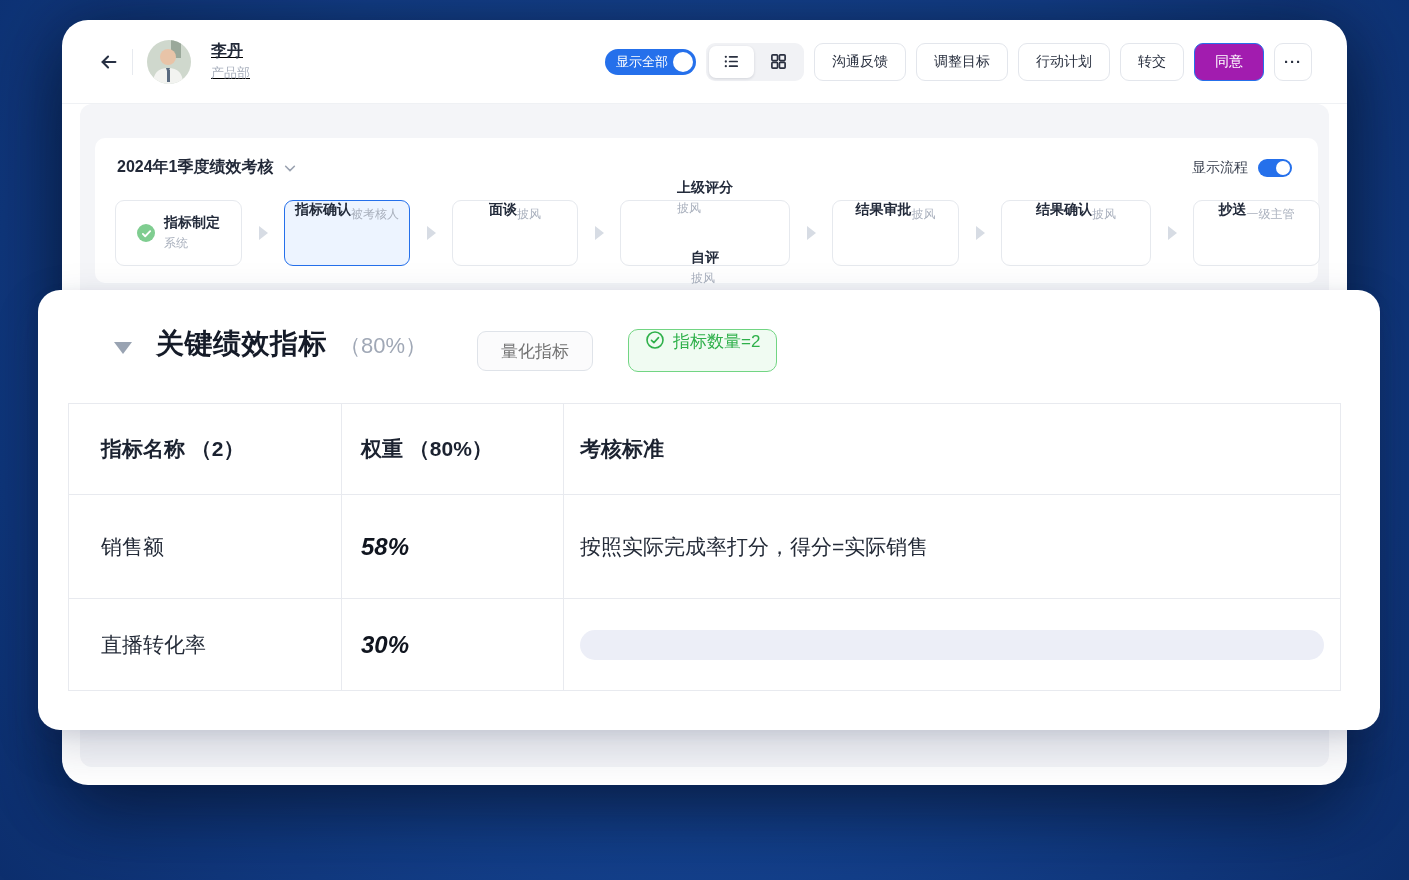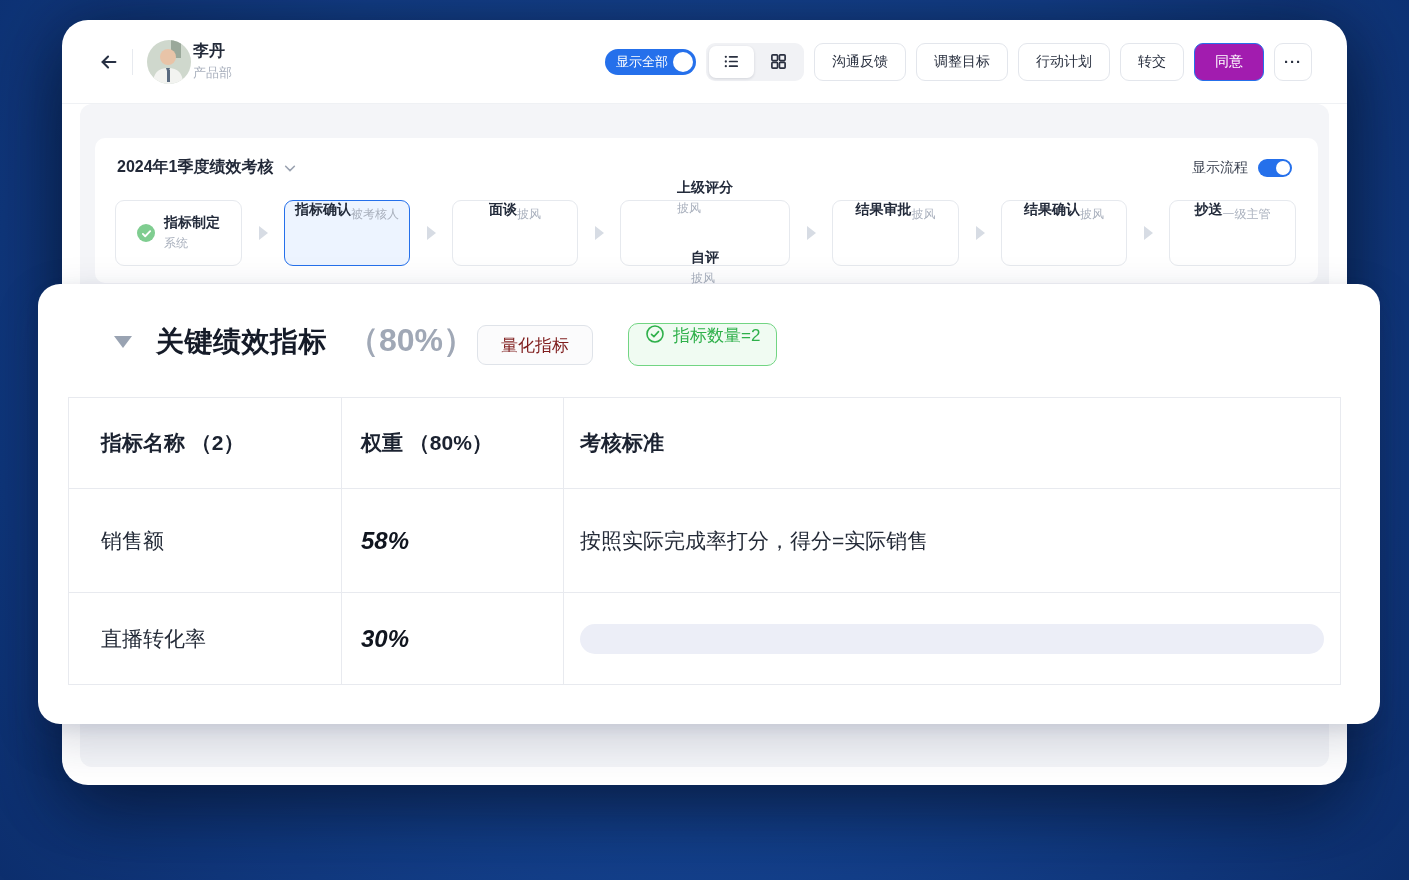--- a/index.html
+++ b/index.html
@@ -19,21 +19,21 @@
 
   
   .hdr {
     height:84px; display:flex; align-items:center;
     padding:0 35px 0 34px; border-bottom:1px solid #EFF1F4;
   }
   .back-btn { width:26px; height:26px; border:none; background:none; cursor:pointer;
     display:flex; align-items:center; justify-content:center; color:#273043; }
   .hdr-divider { width:1px; height:26px; background:#E7EAEF; margin:0 14px 0 10px; }
   .avatar { width:44px; height:44px; border-radius:50%; overflow:hidden; flex:none; }
-  .user-names { margin-left:2px; }
+  .user-names { margin-left:20px;text-decoration:underline; }
   .user-name { font-size:16px; font-weight:700; color:#232A39; line-height:1.2; }
   .user-dept { font-size:13px; color:#A9B0BD; margin-top:4px; }
 
   .hdr-right { margin-left:auto; display:flex; align-items:center; gap:10px; }
 
   .showall-toggle {
     height:26px; border-radius:13px; background:#2570EB; color:#fff;
     font-size:13px; display:flex; align-items:center;
     padding:0 28px 0 11px; position:relative; cursor:pointer; border:none;
   }
@@ -93,37 +93,37 @@
     display:flex; align-items:center; justify-content:center; }
   .dual { flex-direction:column; align-items:center; gap:16px; padding:0 14px; }
   .dual .col { display:flex; flex-direction:column; justify-content:center; }
   .dual .v-div { width:1px; height:30px; background:#E9EBF0; margin:0 14px; }
   .arrow-gap { width:42px; flex:none; display:flex; align-items:center; justify-content:center; }
   .tri-right { width:0; height:0; border-left:9px solid #D7DCE4;
     border-top:7px solid transparent; border-bottom:7px solid transparent; }
 
   
   .kpi-panel {
-    position:absolute; left:38px; top:284px; width:1342px; height:440px;
+    position:absolute; left:38px; top:290px; width:1342px; height:440px;
     background:#fff; border-radius:22px;
     box-shadow:0 16px 45px rgba(25,39,80,.18), 0 4px 14px rgba(25,39,80,.08);
   }
   .kpi-head { position:relative; height:113px; }
   .collapse-tri {
     position:absolute; left:76px; top:52px; width:0; height:0; cursor:pointer;
     border-left:9px solid transparent; border-right:9px solid transparent;
     border-top:12px solid #99A3B2;
   }
   .kpi-title-wrap { position:absolute; left:118px; top:35px; display:flex; align-items:baseline; }
   .kpi-title { font-size:28px; font-weight:800; color:#151B28; letter-spacing:.5px; }
-  .kpi-weight { font-size:32px; font-weight:700; color:#A0A8B6; margin-left:20px; }
+  .kpi-weight { font-size:22px; font-weight:400; color:#A0A8B6; margin-left:12px; }
   .kpi-tag-btn {
     position:absolute; left:439px; top:41px; height:40px; padding:0 23px;
     border-radius:9px; border:1px solid #DFE3E9; background:#FBFBFC;
-    font-size:17px; color:#7f1d1d; font-family:Liberation Mono, monospace; cursor:pointer;
+    font-size:17px; color:#737373; font-family:Liberation Mono, monospace; cursor:pointer;
   }
   .kpi-badge {
     position:absolute; left:590px; top:39px; height:43px; padding:0 16px;
     border-radius:10px; border:1px solid #72D583; background:#F0FBF2;
     display:flex; gap:8px; color:#2EB04A; font-size:17px;
   }
 
   .kpi-table {
     position:absolute; left:30px; top:113px; width:1273px;
     border:1px solid #E8EAEF;
@@ -275,21 +275,21 @@
           </div>
 
         <div class="step" style="width:127px">
           <div class="step-title">结果审批</div>
           <div class="step-sub">披风</div>
         </div>
         <div class="arrow-gap">
             <span class="tri-right"></span>
           </div>
 
-        <div class="step" style="width:126px">
+        <div class="step" style="width:150px">
           <div class="step-title">结果确认</div>
           <div class="step-sub">披风</div>
         </div>
         <div class="arrow-gap">
             <span class="tri-right"></span>
           </div>
 
         <div class="step" style="width:127px">
           <div class="step-title">抄送</div>
           <div class="step-sub">一级主管</div>

